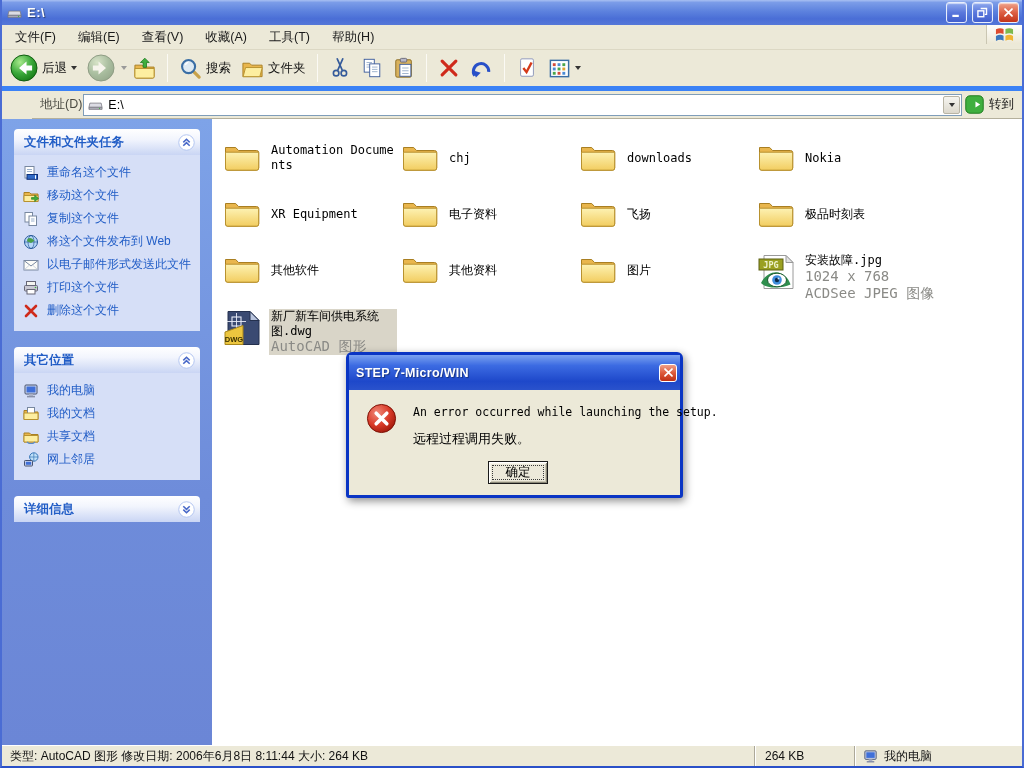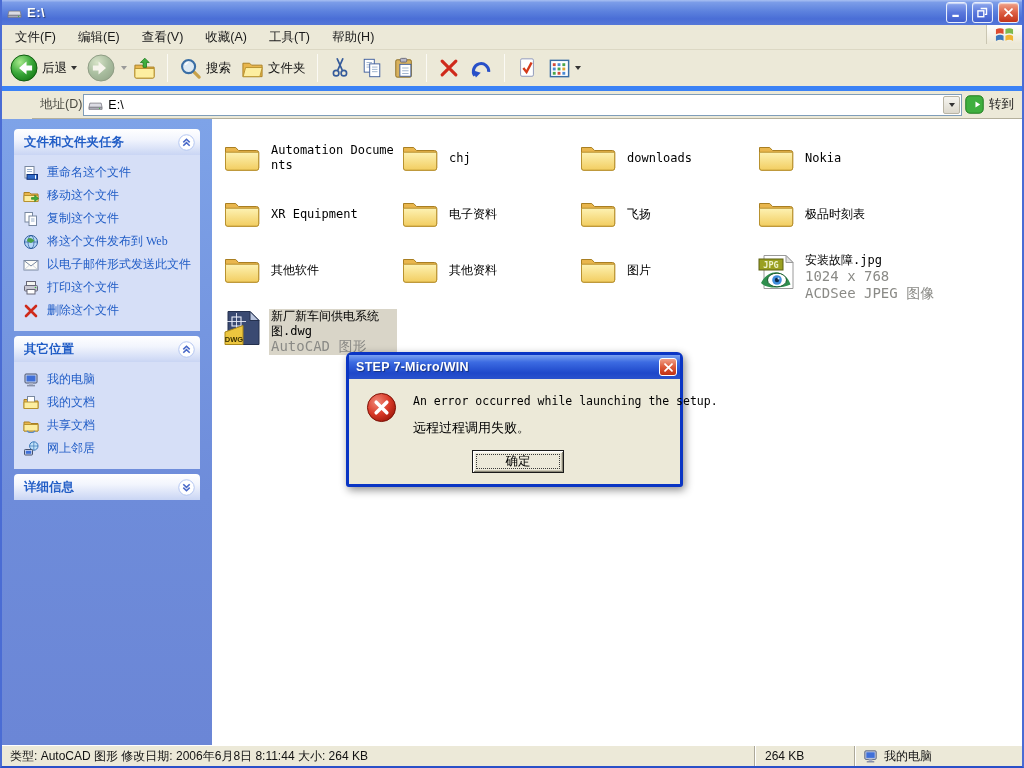--- a/index.html
+++ b/index.html
@@ -62,21 +62,21 @@
   .addr-value { flex:1; }
   .addr-drop { width:17px; height:18px; border:1px solid #b8b4a4; border-radius:2px;
     background:linear-gradient(180deg,#f6f5f0,#dcd8cc); display:flex; align-items:center; justify-content:center; }
   .go-btn { display:flex; align-items:center; gap:5px; font-size:12.5px; color:#111; padding:0 2px; }
   
   .content { flex:1; display:flex; position:relative; background:#fff; overflow:hidden; }
   .sidebar {
     flex:0 0 210px; width:210px; background:linear-gradient(180deg,#7ea3e8 0%,#6e8cda 60%,#6b86d6 100%);
     padding:10px 12px; overflow:hidden;
   }
-  .panel { margin-bottom:5px;font-family:Liberation Serif, serif; }
+  .panel { margin-bottom:16px; }
   .panel-header {
     height:26px; background:linear-gradient(180deg,#ffffff 0%,#f2f5fd 40%,#c9d5f4 100%);
     border-radius:4px 4px 0 0; display:flex; align-items:center; justify-content:space-between;
     padding:0 5px 0 10px;
   }
   .panel-title { color:#215dc6; font-weight:bold; font-size:12.5px; }
   .panel-body { background:#d6dff7; padding:10px 6px 10px 9px; }
   .task-item { display:flex; gap:7px; margin-bottom:7px; align-items:flex-start; }
   .task-item:last-child { margin-bottom:2px; }
   .task-icon { flex:0 0 17px; display:flex; }
@@ -95,37 +95,37 @@
   }
   .tile-sub { color:#8a8a86; font-size:14px; word-break:keep-all; white-space:nowrap; }
   .tile.selected .tile-text { background:#d9d5c8; }
   
   .dialog {
     position:absolute; left:344px; top:233px; width:337px;
     border:3px solid #0a35c4; border-radius:6px 6px 3px 3px;
     background:#ece9d8; box-shadow:2px 3px 8px rgba(0,0,0,.45); z-index:10;
   }
   .dialog-title {
-    height:24px; display:flex; align-items:center; gap:4px; padding:0 3px 0 7px;
+    height:35px; display:flex; align-items:center; gap:4px; padding:0 3px 0 7px;
     background:linear-gradient(180deg,#7ba2f0 0%,#3c6be2 30%,#1e48ca 75%,#2a52cc 100%);
     color:#fff; font-weight:bold; font-size:12.5px; letter-spacing:.3px;
   }
   .dialog-title-text { flex:1; text-shadow:1px 1px 1px rgba(0,0,0,.4); }
   .dialog-close {
     width:18px; height:18px; border-radius:3px; border:1px solid #fff;
     background:linear-gradient(180deg,#f0a088 0%,#dd5a3a 50%,#c03014 100%);
     display:flex; align-items:center; justify-content:center;
   }
   .dialog-body { padding:13px 10px 9px 17px;border-radius:12px; }
   .dialog-row { display:flex; gap:16px; align-items:flex-start; }
   .dlg-texts { flex:1; padding-top:2px; }
   .dlg-line1 { font-family:"DejaVu Sans Mono","Liberation Mono",monospace; font-size:11.5px; color:#000; margin-bottom:11px; white-space:nowrap; }
   .dlg-line2 { font-size:13px; color:#000; }
   .ok-btn {
-    display:block; margin:13px auto 2px auto; width:92px; height:23px; position:relative;
+    display:block; margin:13px auto 2px auto; width:60px; height:23px; position:relative;
     background:#ece9da; border:1px solid #1a1a1a; font-size:12.5px; color:#000;
     box-shadow:inset 1px 1px 0 #fff, inset -1px -1px 0 #8a8878, inset 2px 2px 0 #f8f6ec, inset -2px -2px 0 #cac6b4;
     font-family:"Liberation Sans","DejaVu Sans",sans-serif;
   }
   .ok-btn::after { content:""; position:absolute; inset:3px; border:1px dotted #3a3a3a; }
   
   .statusbar {
     height:21px; flex:0 0 21px; background:#ece9d8; display:flex; align-items:stretch;
     border-top:1px solid #fff; box-shadow:0 -1px 0 #b8b4a0; font-size:12px; color:#111;
   }

